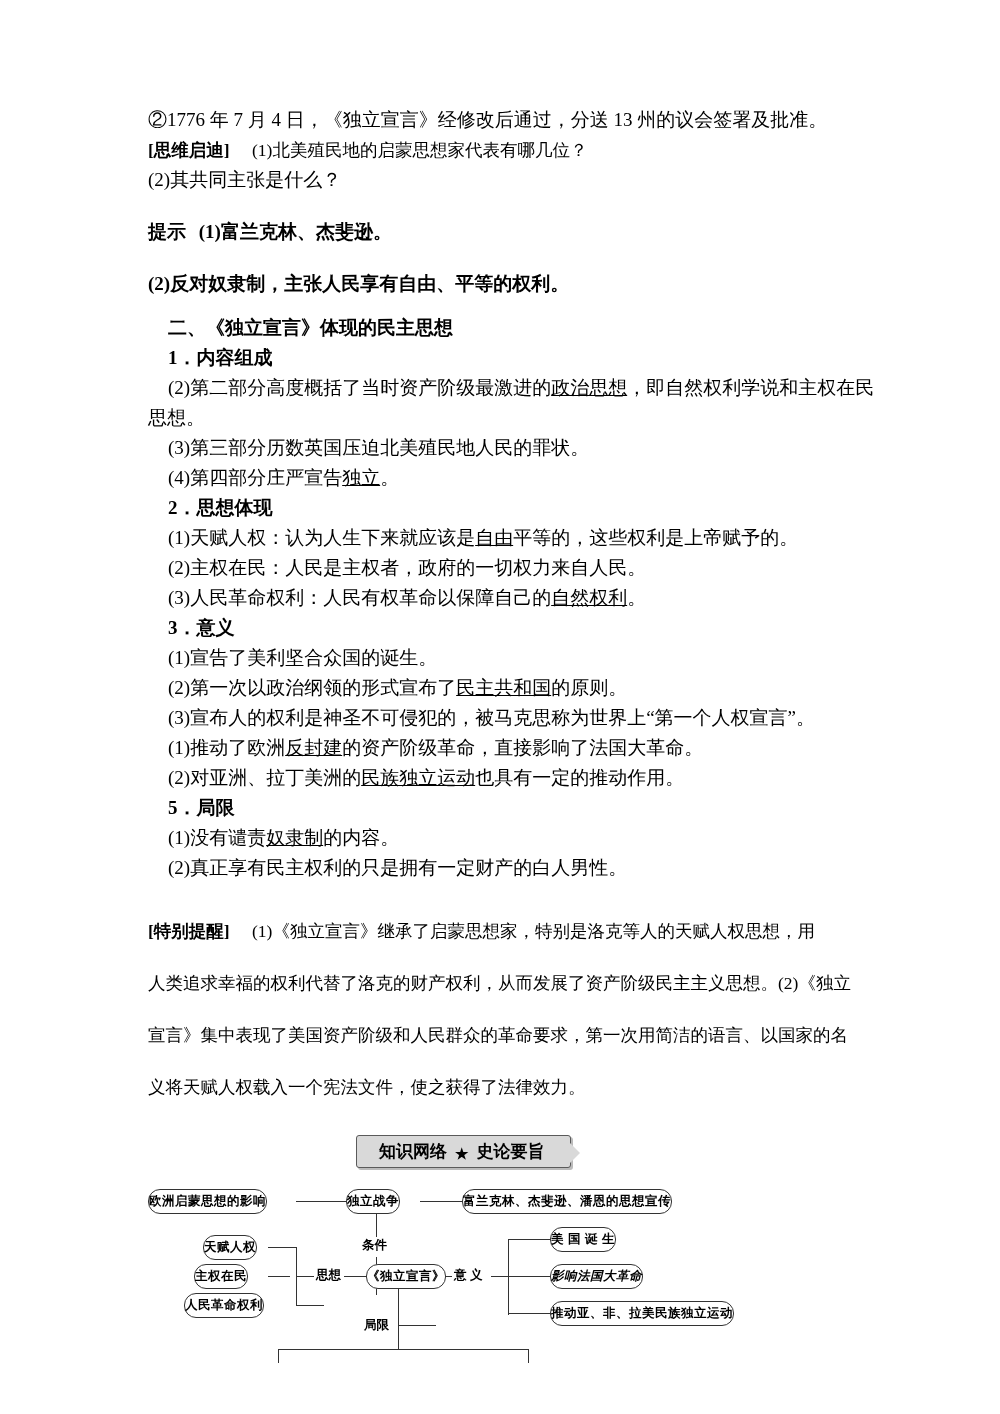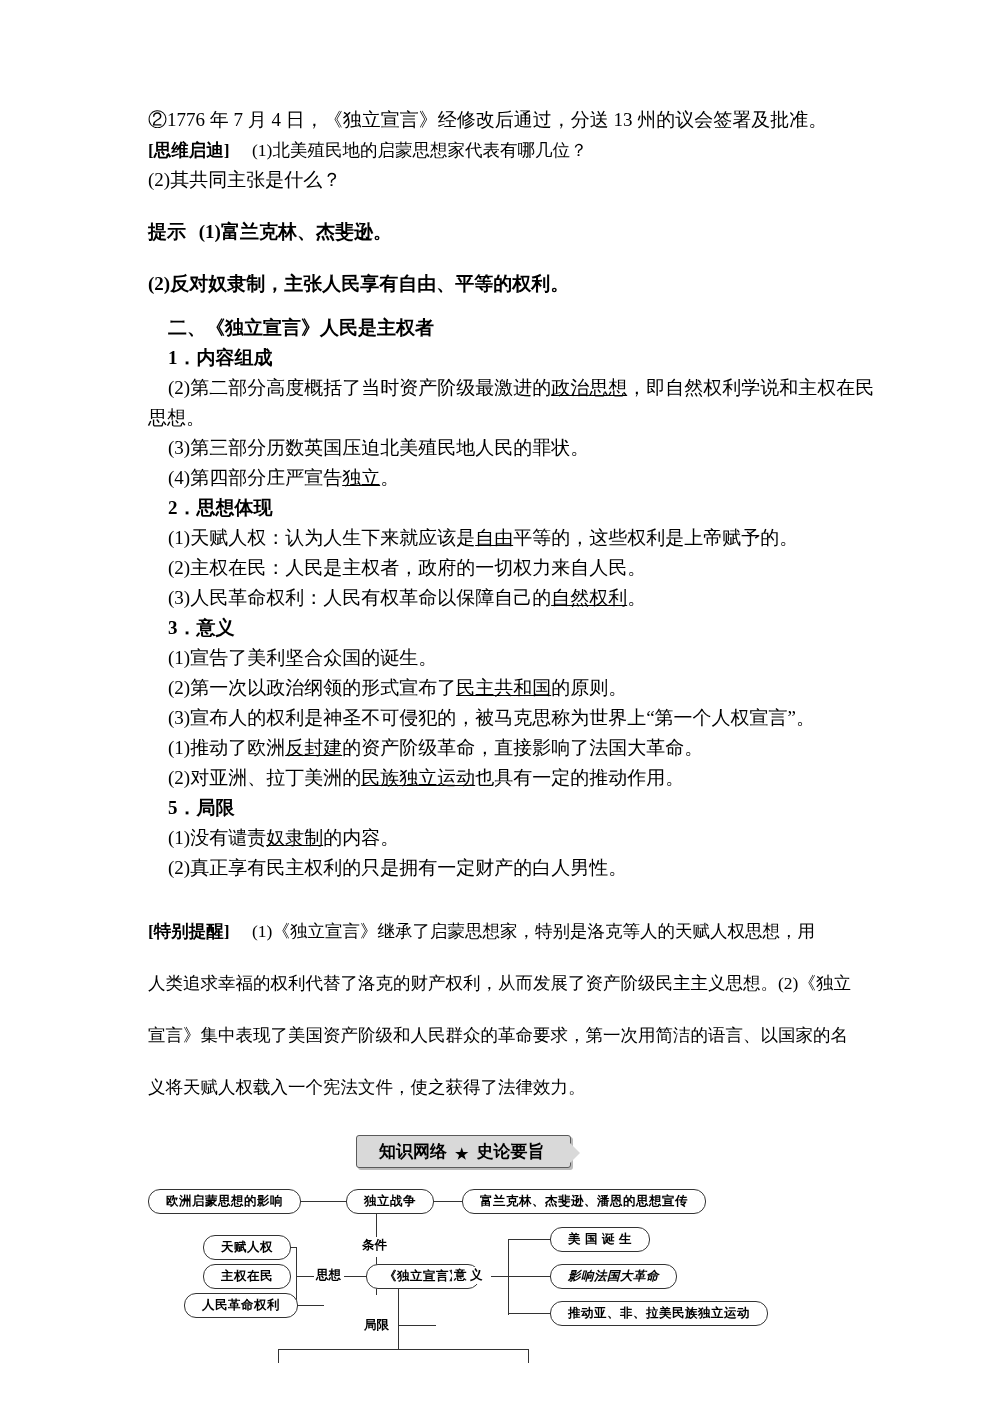--- a/index.html
+++ b/index.html
@@ -48,21 +48,21 @@
 
   
   .diagram { position:relative; width:716px; height:205px; margin-top:4px; font-family:"Liberation Sans", sans-serif; }
   .node {
     position:absolute;
     border:1px solid #333;
     border-radius:12px;
     background:#fff;
     font-size:12.5px;
     line-height:1;
-    padding:5px 17px;
+    padding:5px 0;
     white-space:nowrap;
     text-align:center;
     font-weight:bold;
     letter-spacing:0.5px;
   }
   .lbl-free {
     position:absolute; font-size:12.5px; font-weight:bold;
     white-space:nowrap; background:#fff; padding:0 2px;
   }
   .ln { position:absolute; background:#333; }
@@ -89,21 +89,21 @@
       <span class="bold">提示</span>
       <span style="display:inline-block;width:8px"></span><span class="bold">(1)富兰克林、杰斐逊。</span>
     </div>
 
     <div class="gap-md"></div>
 
     <div class="line bold">(2)反对奴隶制，主张人民享有自由、平等的权利。</div>
 
     <div class="gap-sm"></div>
 
-    <div class="line bold indent1">二、《独立宣言》人民是主权者</div>
+    <div class="line bold indent1">二、《独立宣言》体现的民主思想</div>
 
     <div class="line bold indent1">1．内容组成</div>
     <div class="line indent1">(2)第二部分高度概括了当时资产阶级最激进的<span class="u">政治思想</span>，即自然权利学说和主权在民</div>
     <div class="line">思想。</div>
     <div class="line indent1">(3)第三部分历数英国压迫北美殖民地人民的罪状。</div>
     <div class="line indent1">(4)第四部分庄严宣告<span class="u">独立</span>。</div>
 
     <div class="line bold indent1">2．思想体现</div>
     <div class="line indent1">(1)天赋人权：认为人生下来就应该是<span class="u">自由</span>平等的，这些权利是上帝赋予的。</div>
     <div class="line indent1">(2)主权在民：人民是主权者，政府的一切权力来自人民。</div>
@@ -167,21 +167,21 @@
       <div class="ln h" style="left:130px; top:170px; width:120px;"></div>
       <div class="ln v" style="left:130px; top:170px; height:14px;"></div>
       <div class="ln h" style="left:250px; top:170px; width:130px;"></div>
       <div class="ln v" style="left:380px; top:170px; height:14px;"></div>
 
       <div class="node" style="left:0px; top:10px;">欧洲启蒙思想的影响</div>
       <div class="node" style="left:198px; top:10px;">独立战争</div>
       <div class="node" style="left:314px; top:10px;">富兰克林、杰斐逊、潘恩的思想宣传</div>
 
       <div class="node" style="left:55px; top:56px;">天赋人权</div>
-      <div class="node" style="left:55px; top:85px;">主权在民</div>
+      <div class="node" style="left:46px; top:85px;">主权在民</div>
       <div class="node" style="left:36px; top:114px;">人民革命权利</div>
 
       <div class="node" style="left:218px; top:85px;">《独立宣言》</div>
 
       <div class="node" style="left:402px; top:48px;">美 国 诞 生</div>
       <div class="node" style="left:402px; top:85px;font-style:italic;">影响法国大革命</div>
       <div class="node" style="left:402px; top:122px;">推动亚、非、拉美民族独立运动</div>
 
       <div class="lbl-free" style="left:212px; top:58px;">条件</div>
       <div class="lbl-free" style="left:166px; top:88px;">思想</div>

